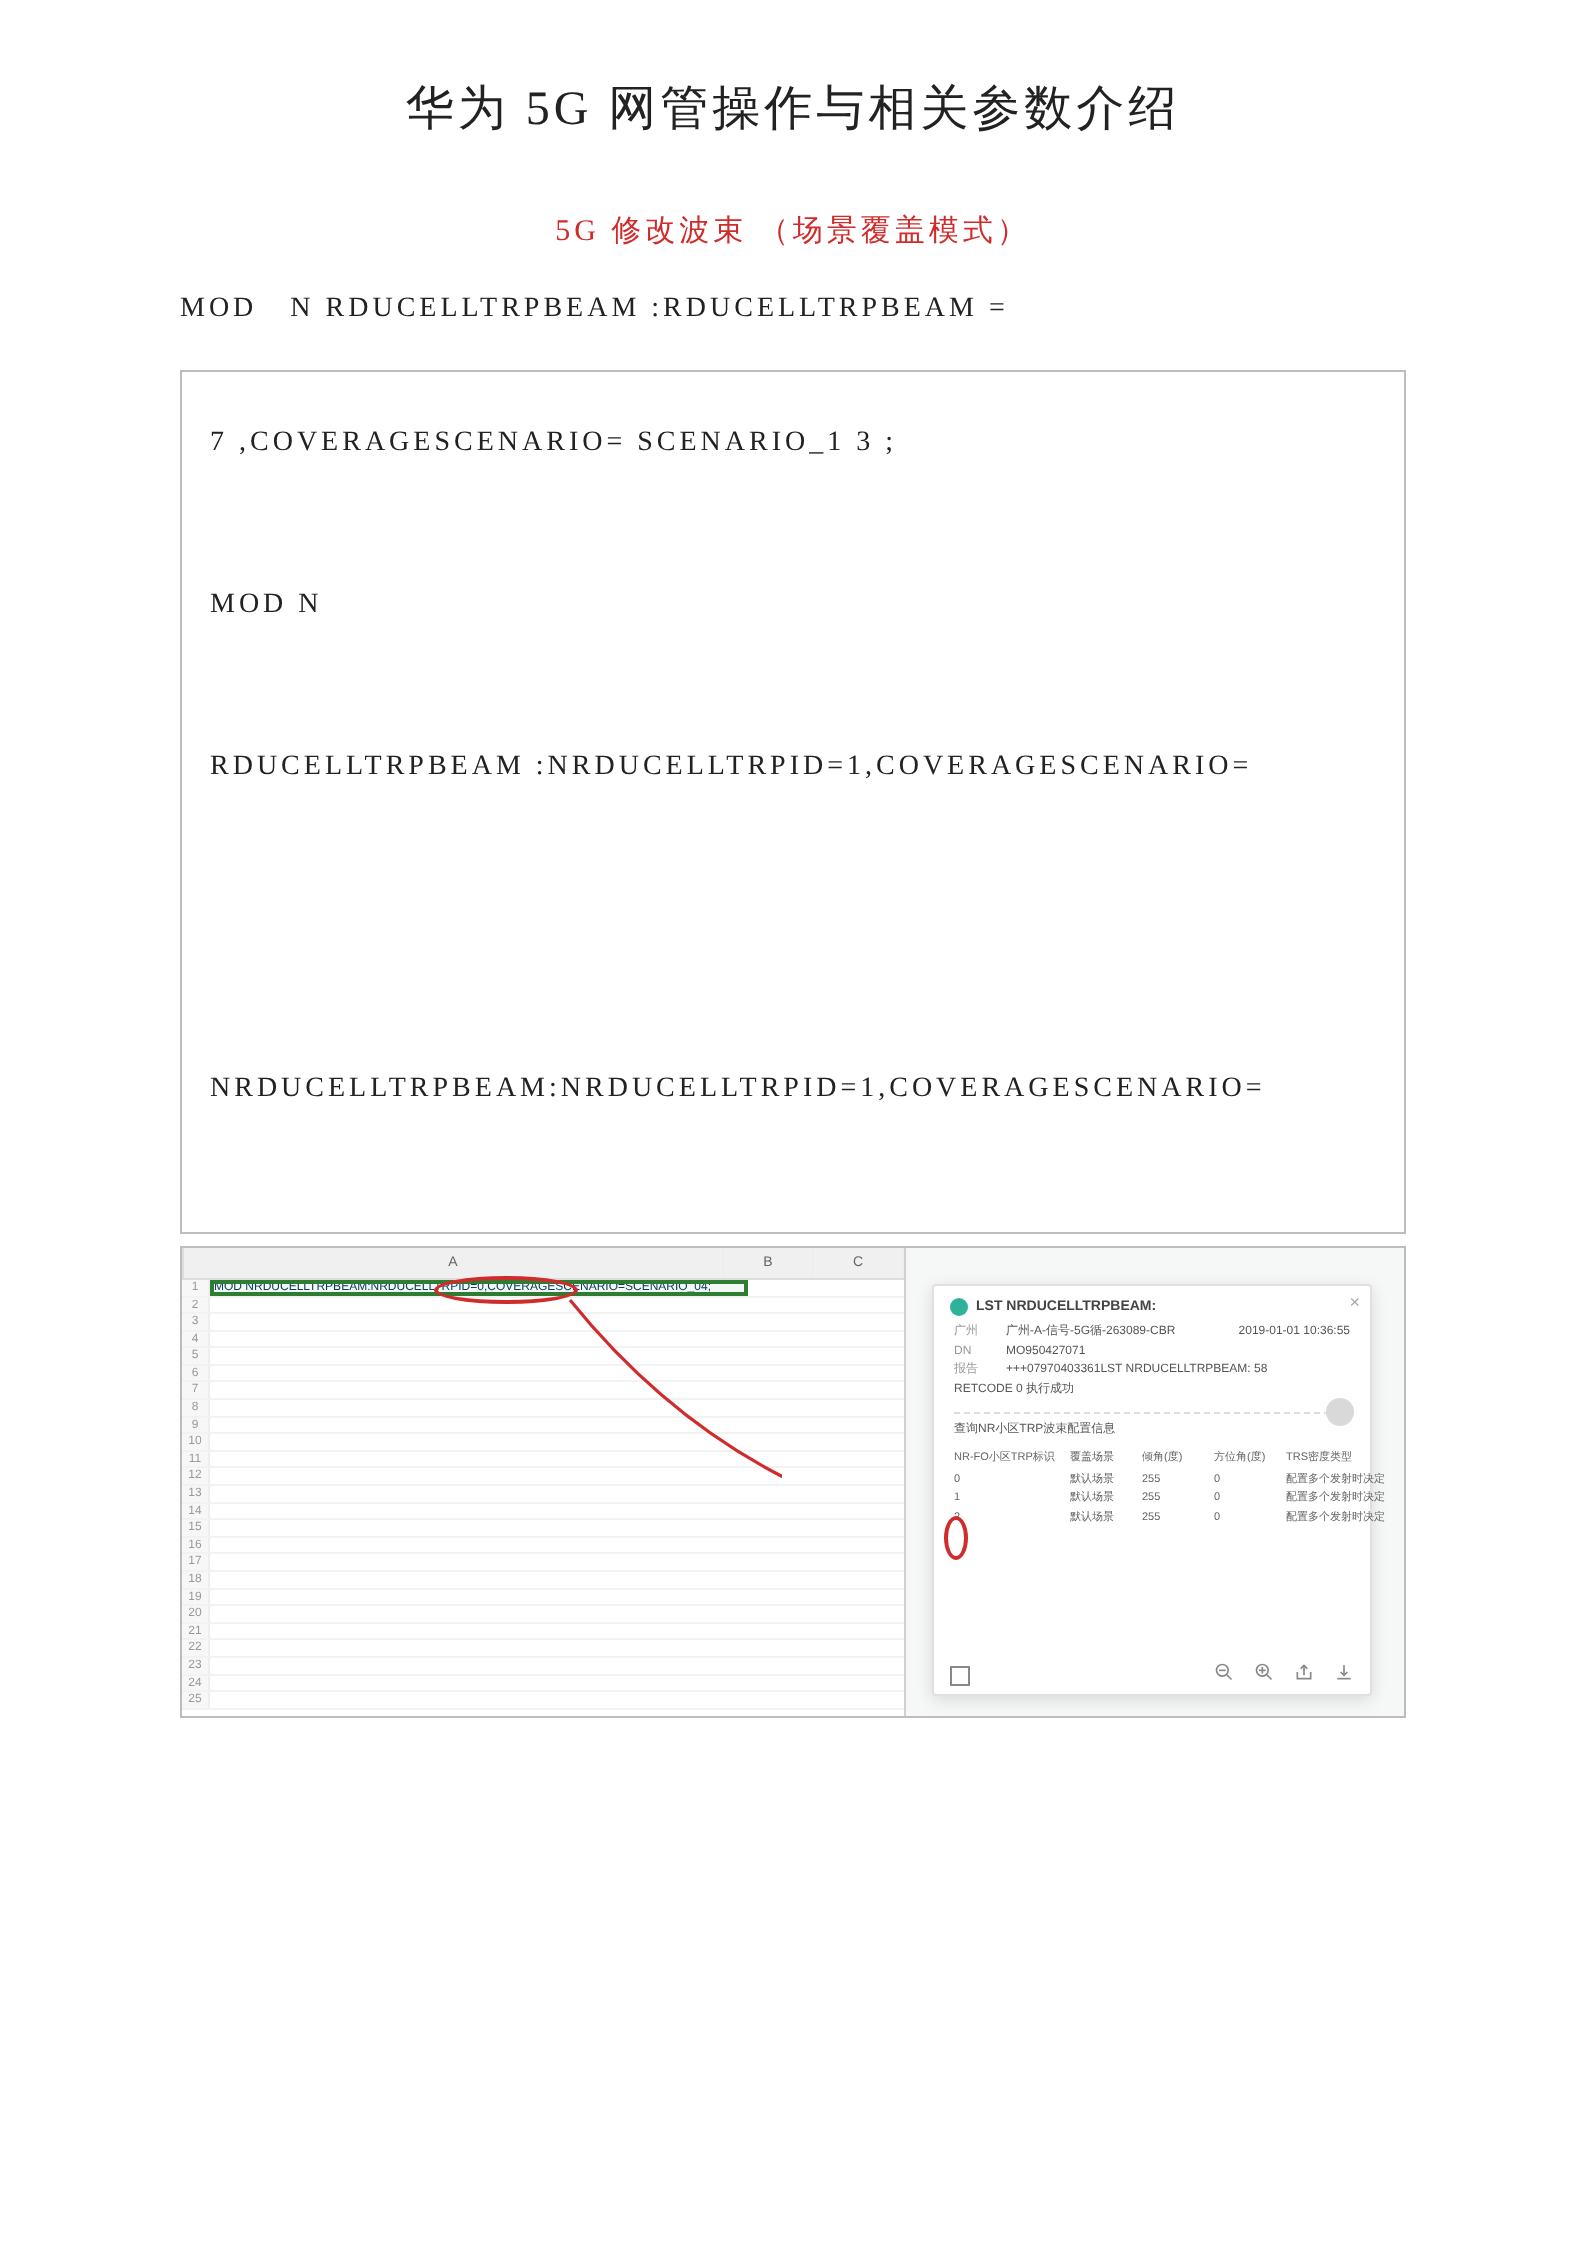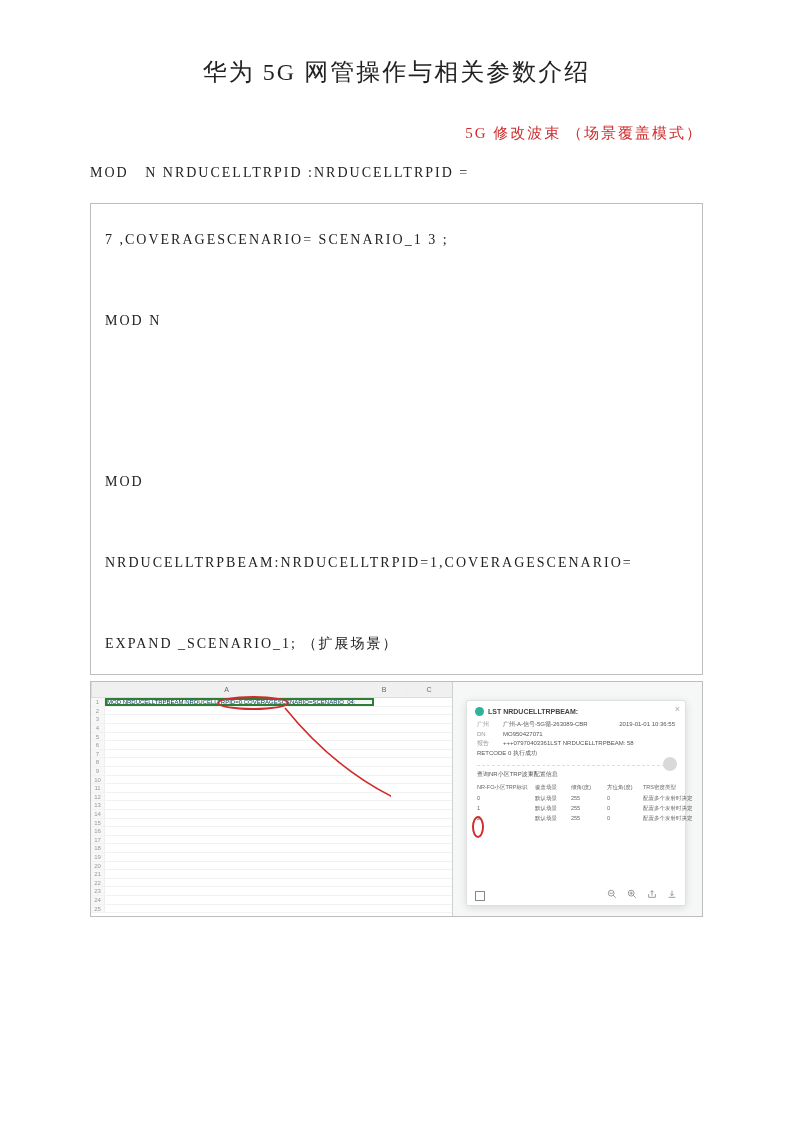--- a/index.html
+++ b/index.html
@@ -5,33 +5,33 @@
   * { margin: 0; padding: 0; box-sizing: border-box; }
   body {
     width: 793px;
     height: 1122px;
     background: #fff;
     font-family: "SimSun", "宋体", serif;
     color: #333;
     position: relative;
   }
   .page {
-    padding: 56px 90px 0 90px;
+    padding: 38px 90px 0 90px;
     border-radius: 31px;
   }
   .title {
     text-align: center;
     font-size: 24px;
     font-weight: normal;
     letter-spacing: 2px;
     margin-bottom: 36px;
     color: #222;
   }
   .subtitle {
-    text-align: right;
+    text-align: center;
     font-size: 15px;
     color: #d02c2c;
     letter-spacing: 2px;
     margin-bottom: 22px;
   }
   .cmdline {
     font-size: 14px;
     letter-spacing: 2px;
     color: #222;
     margin-bottom: 22px;
@@ -202,34 +202,33 @@
     pointer-events: none;
   }
 </style>
 </head>
 <body>
 
 <div class="page">
   <h1 class="title">华为 5G 网管操作与相关参数介绍</h1>
   <div class="subtitle">5G  修改波束 （场景覆盖模式）</div>
 
-  <div class="cmdline">MOD   N NRDUCELLTRPID :NRDUCELLTRPID =</div>
+  <div class="cmdline">MOD   N RDUCELLTRPBEAM :RDUCELLTRPBEAM =</div>
 
   <div class="block">
     <p>7 ,COVERAGESCENARIO= SCENARIO_1 3 ;</p>
     <p>&nbsp;</p>
     <p>MOD   N</p>
     <p>&nbsp;</p>
-    <p>&nbsp;</p>
-    <p>&nbsp;</p>
-    <p>MOD</p>
+    <p>RDUCELLTRPBEAM :NRDUCELLTRPID=1,COVERAGESCENARIO=</p>
+    <p>&nbsp;</p>
+    <p>&nbsp;</p>
     <p>&nbsp;</p>
     <p>NRDUCELLTRPBEAM:NRDUCELLTRPID=1,COVERAGESCENARIO=</p>
     <p>&nbsp;</p>
-    <p>EXPAND _SCENARIO_1;   （扩展场景）</p>
   </div>
 
   <div class="figure-wrap">
 
     <div class="sheet">
       <div class="sheet-head">
         <div class="rowhead"></div>
         <div class="colhead wide">A</div>
         <div class="colhead">B</div>
         <div class="colhead">C</div>

